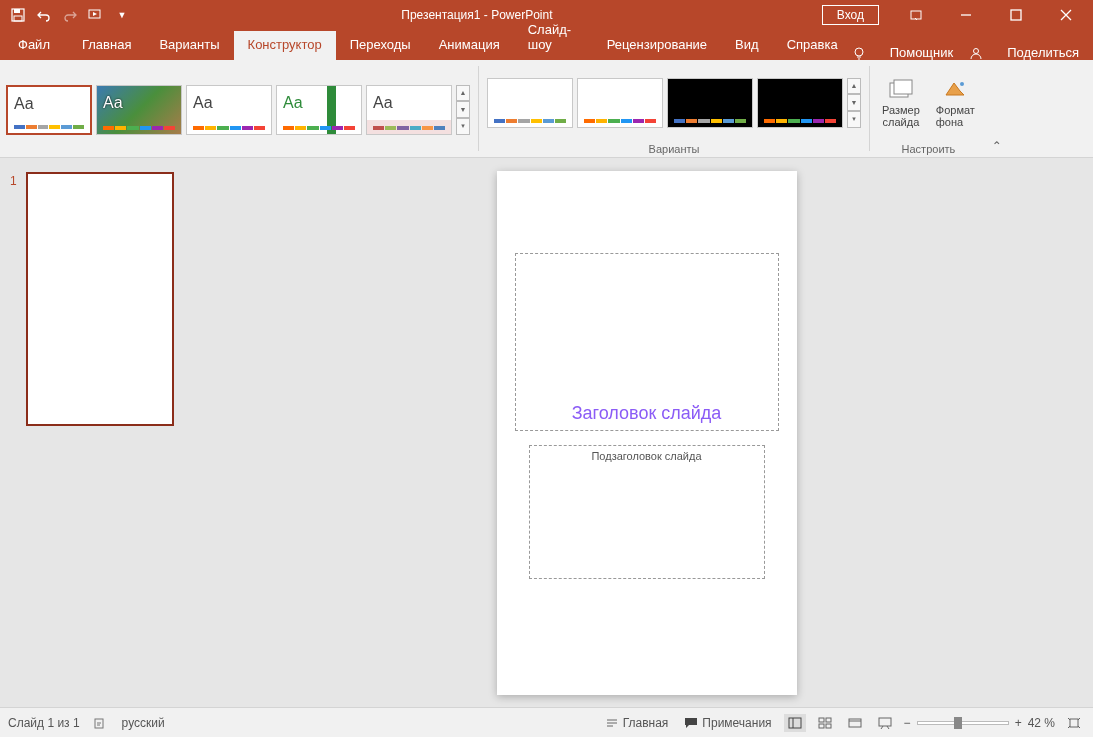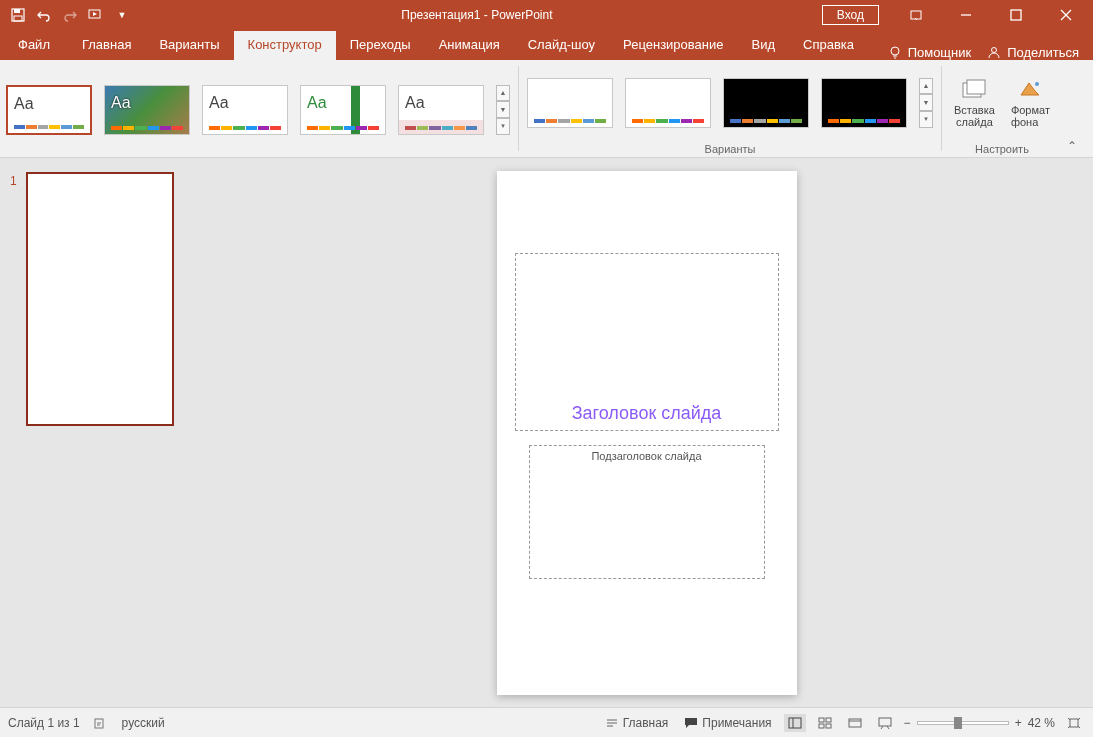--- a/index.html
+++ b/index.html
@@ -9,24 +9,24 @@
 .qat .icon { width:20px; height:20px; display:flex; align-items:center; justify-content:center; cursor:pointer; font-size:14px; }
 .title-center { flex:1; text-align:center; font-size:12px; color:#fff; }
 .win-btns { display:flex; align-items:center; gap:4px; padding-right:4px; }
 .win-btns .btn { width:46px; height:30px; display:flex; align-items:center; justify-content:center; cursor:pointer; font-size:12px; }
 .login-btn { border:1px solid #fff; padding:2px 14px; font-size:12px; margin-right:14px; cursor:pointer; }
 .ribbon-tabs { height:30px; background:#b7472a; display:flex; align-items:flex-end; color:#fff; }
 .tab { padding:6px 14px 8px; font-size:13px; cursor:pointer; }
 .tab.active { background:#f1f1f1; color:#b7472a; }
 .tab.file { padding-left:18px; padding-right:18px; }
 .ribbon-right { margin-left:auto; display:flex; align-items:center; gap:16px; padding-right:14px; }
-.tell-me { display:flex; align-items:flex-start; gap:6px; font-size:13px; cursor:pointer; }
+.tell-me { display:flex; align-items:flex-end; gap:24px; font-size:13px; cursor:pointer; }
 .ribbon-content { height:98px; background:#f1f1f1; border-bottom:1px solid #d4d4d4; display:flex; }
 .group { display:flex; flex-direction:column; padding:4px 6px 2px; }
-.group-body { flex:1; display:flex; align-items:center; gap:12px; }
+.group-body { flex:1; display:flex; align-items:center; gap:4px; }
 .group-label { text-align:center; font-size:11px; color:#666; padding-top:2px; }
 .sep { width:1px; background:#d4d4d4; margin:6px 2px; }
 .theme-thumb { width:86px; height:50px; border:1px solid #c8c8c8; background:#fff; position:relative; cursor:pointer; overflow:hidden; }
 .theme-thumb.sel { border:2px solid #b7472a; }
 .theme-thumb .aa { position:absolute; top:8px; left:6px; font-size:16px; color:#444; }
 .theme-thumb .swatches { position:absolute; bottom:4px; left:6px; right:6px; height:4px; display:flex; gap:1px; }
 .swatches span { flex:1; }
 .var-thumb { width:86px; height:50px; border:1px solid #c8c8c8; background:#fff; position:relative; cursor:pointer; }
 .var-thumb .swatches { position:absolute; bottom:4px; left:6px; right:6px; height:4px; display:flex; gap:1px; }
 .spin-col { width:14px; display:flex; flex-direction:column; height:50px; }
@@ -273,21 +273,21 @@
 
   <div class="group custom-group">
     <div class="group-body">
       <div class="big-btn">
         <div class="icn">
             <svg width="26" height="22" viewBox="0 0 26 22">
               <rect x="2" y="4" width="18" height="14" fill="#fff" stroke="#888"></rect>
               <rect x="6" y="1" width="18" height="14" fill="#fff" stroke="#888"></rect>
             </svg>
           </div>
-        <span style="white-space:pre; text-align:center">Вставка
+        <span style="white-space:pre; text-align:center">Размер
 слайда</span>
       </div>
       <div class="big-btn">
         <div class="icn">
             <svg width="26" height="22" viewBox="0 0 26 22">
               <path d="M4 16 L12 4 L18 12 L22 16 Z" fill="#e8a04a" stroke="#c87820"></path>
               <circle cx="20" cy="5" r="2" fill="#5b9bd5"></circle>
             </svg>
           </div>
         <span style="white-space:pre; text-align:left">Формат

